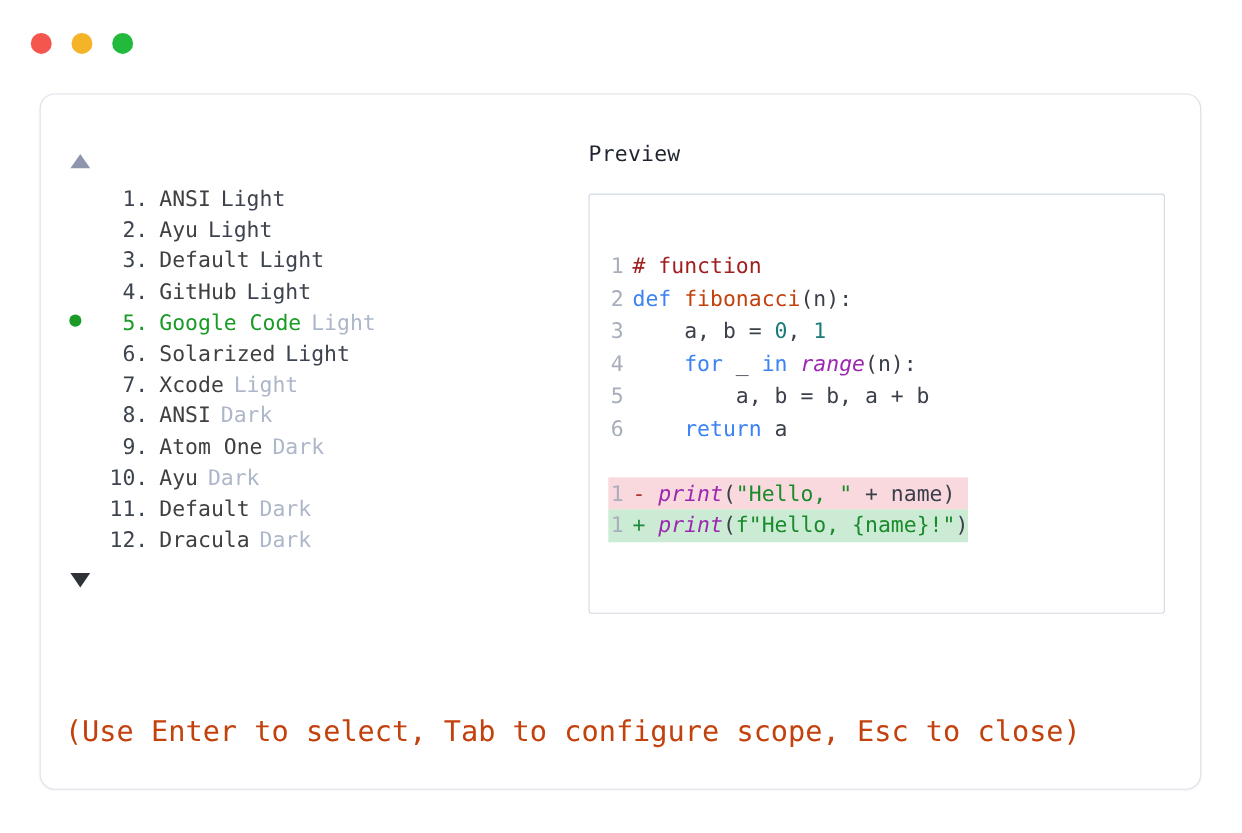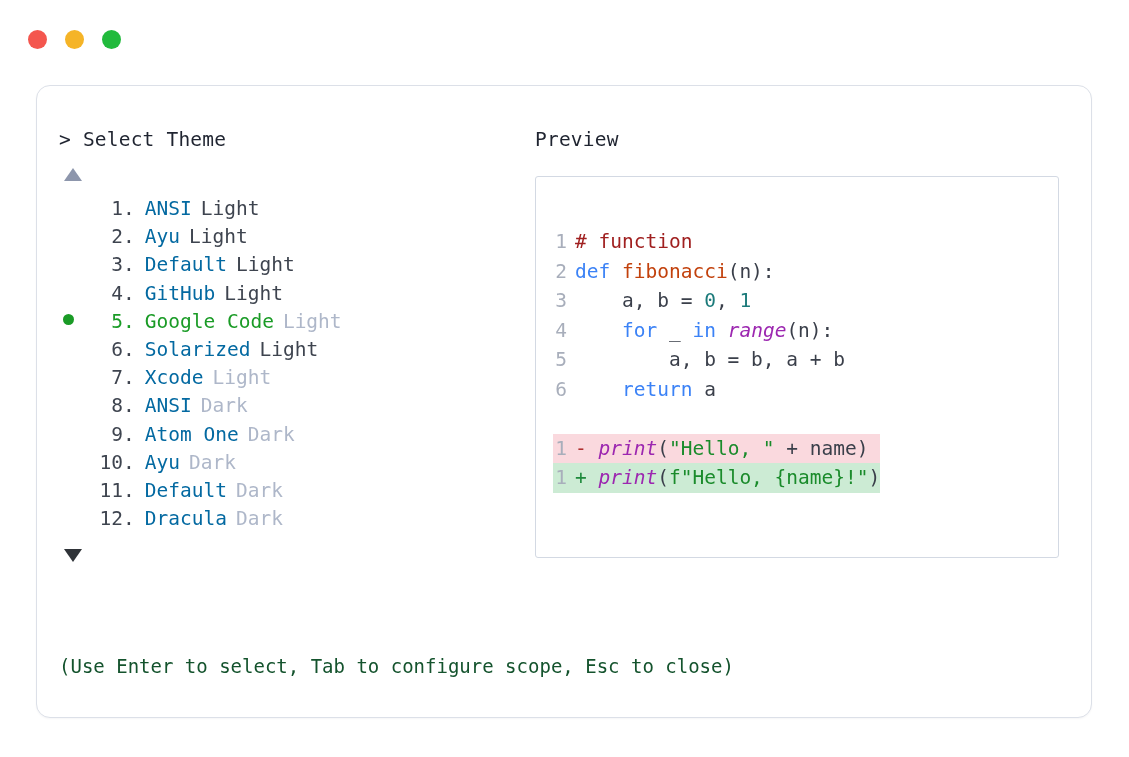--- a/index.html
+++ b/index.html
@@ -137,41 +137,41 @@
     flex: 0 0 38px;
     text-align: right;
     color: #3E444F;
   }
   .dotsep {
     flex: 0 0 auto;
     color: #3E444F;
   }
   .name {
     margin-left: 10px;
-    color: #0369a1;
+    color: #404040;
   }
   .variant {
     margin-left: 9px;
     color: #3E444F;
     text-align: right;
   }
   .theme-item.muted-variant .variant { color: #AEB7C9; }
   .theme-item.selected .idx,
   .theme-item.selected .dotsep,
   .theme-item.selected .name { color: #1A9B26; }
   .theme-item.selected .variant { color: #AEB7C9; }
 
   
   .hint {
     position: absolute;
     left: 22px;
     bottom: 38px;
-    font-size: 19px;
+    font-size: 26px;
     line-height: 26px;
-    color: #14532d;
+    color: #c2410c;
     white-space: pre;
   }
 
   
   .preview-box {
     margin-top: 22px;
     width: 524px;
     height: 382px;
     box-sizing: border-box;
     border: 1px solid #D3D9E3;
@@ -224,21 +224,20 @@
   <span class="dot dot-min"></span>
   <span class="dot dot-max"></span>
 </div>
 
 <div class="card">
   <div class="card-inner">
     <div class="columns">
 
       <div class="col-left">
 
-        <div class="panel-heading"><span class="prompt-caret">&gt;</span><span> </span><span>Select Theme</span></div>
 
         <div class="scroll-arrow arrow-up"></div>
 
         <ul class="theme-list" id="theme-list">
             <li class="theme-item"><span class="bullet-slot"></span><span class="idx">1</span><span class="dotsep">.</span><span class="name">ANSI</span><span class="variant">Light</span></li>
             <li class="theme-item"><span class="bullet-slot"></span><span class="idx">2</span><span class="dotsep">.</span><span class="name">Ayu</span><span class="variant">Light</span></li>
             <li class="theme-item"><span class="bullet-slot"></span><span class="idx">3</span><span class="dotsep">.</span><span class="name">Default</span><span class="variant">Light</span></li>
             <li class="theme-item"><span class="bullet-slot"></span><span class="idx">4</span><span class="dotsep">.</span><span class="name">GitHub</span><span class="variant">Light</span></li>
             <li class="theme-item selected"><span class="bullet-slot"><span class="bullet"></span></span><span class="idx">5</span><span class="dotsep">.</span><span class="name">Google Code</span><span class="variant">Light</span></li>
             <li class="theme-item"><span class="bullet-slot"></span><span class="idx">6</span><span class="dotsep">.</span><span class="name">Solarized</span><span class="variant">Light</span></li>

